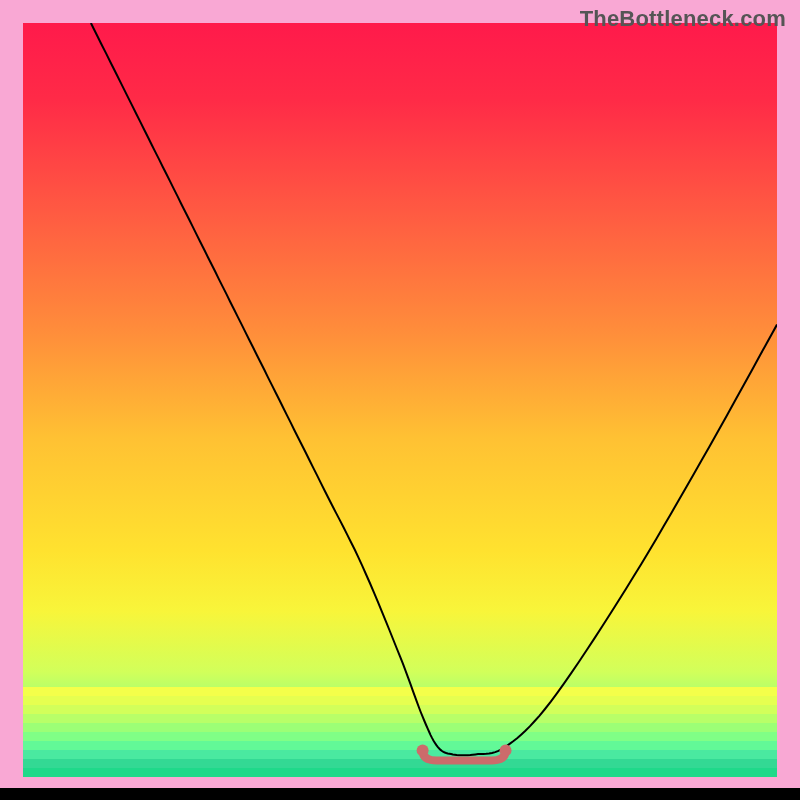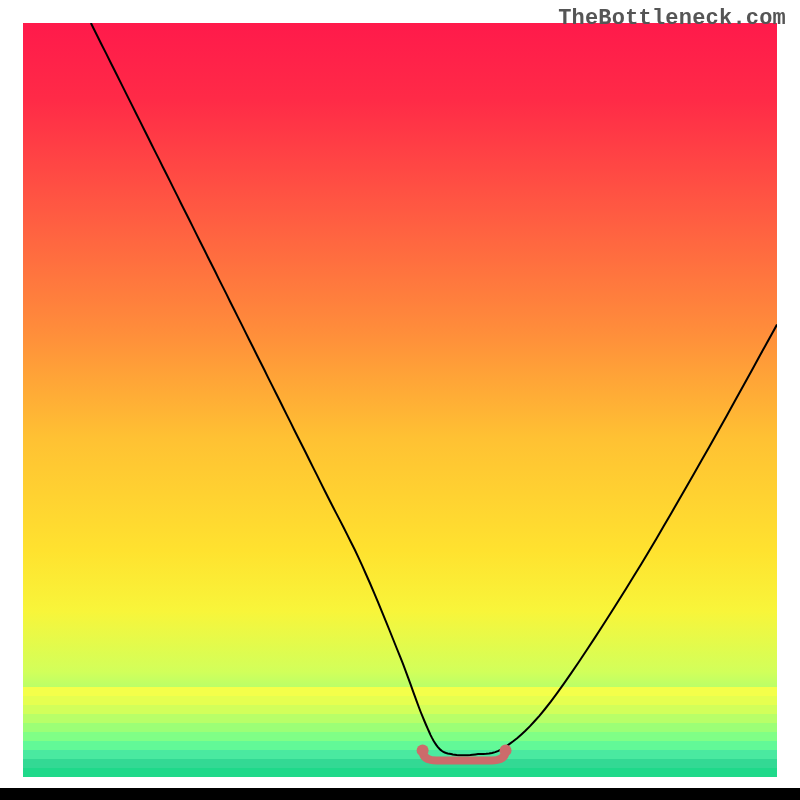--- a/index.html
+++ b/index.html
@@ -8,22 +8,21 @@
     width: 800px;
     height: 800px;
     background: #000;
     font-family: Arial, Helvetica, sans-serif;
     overflow: hidden;
   }
   .stage {
     position: relative;
     width: 800px;
     height: 788px;
-    background: #ffffff;
-    font-family: Liberation Mono, monospace;
+    background: #f9a8d4;
   }
   .watermark {
     position: absolute;
     top: 6px;
     right: 14px;
     font-size: 22px;
     font-weight: 600;
     color: #555;
     letter-spacing: 0.2px;
     user-select: none;

